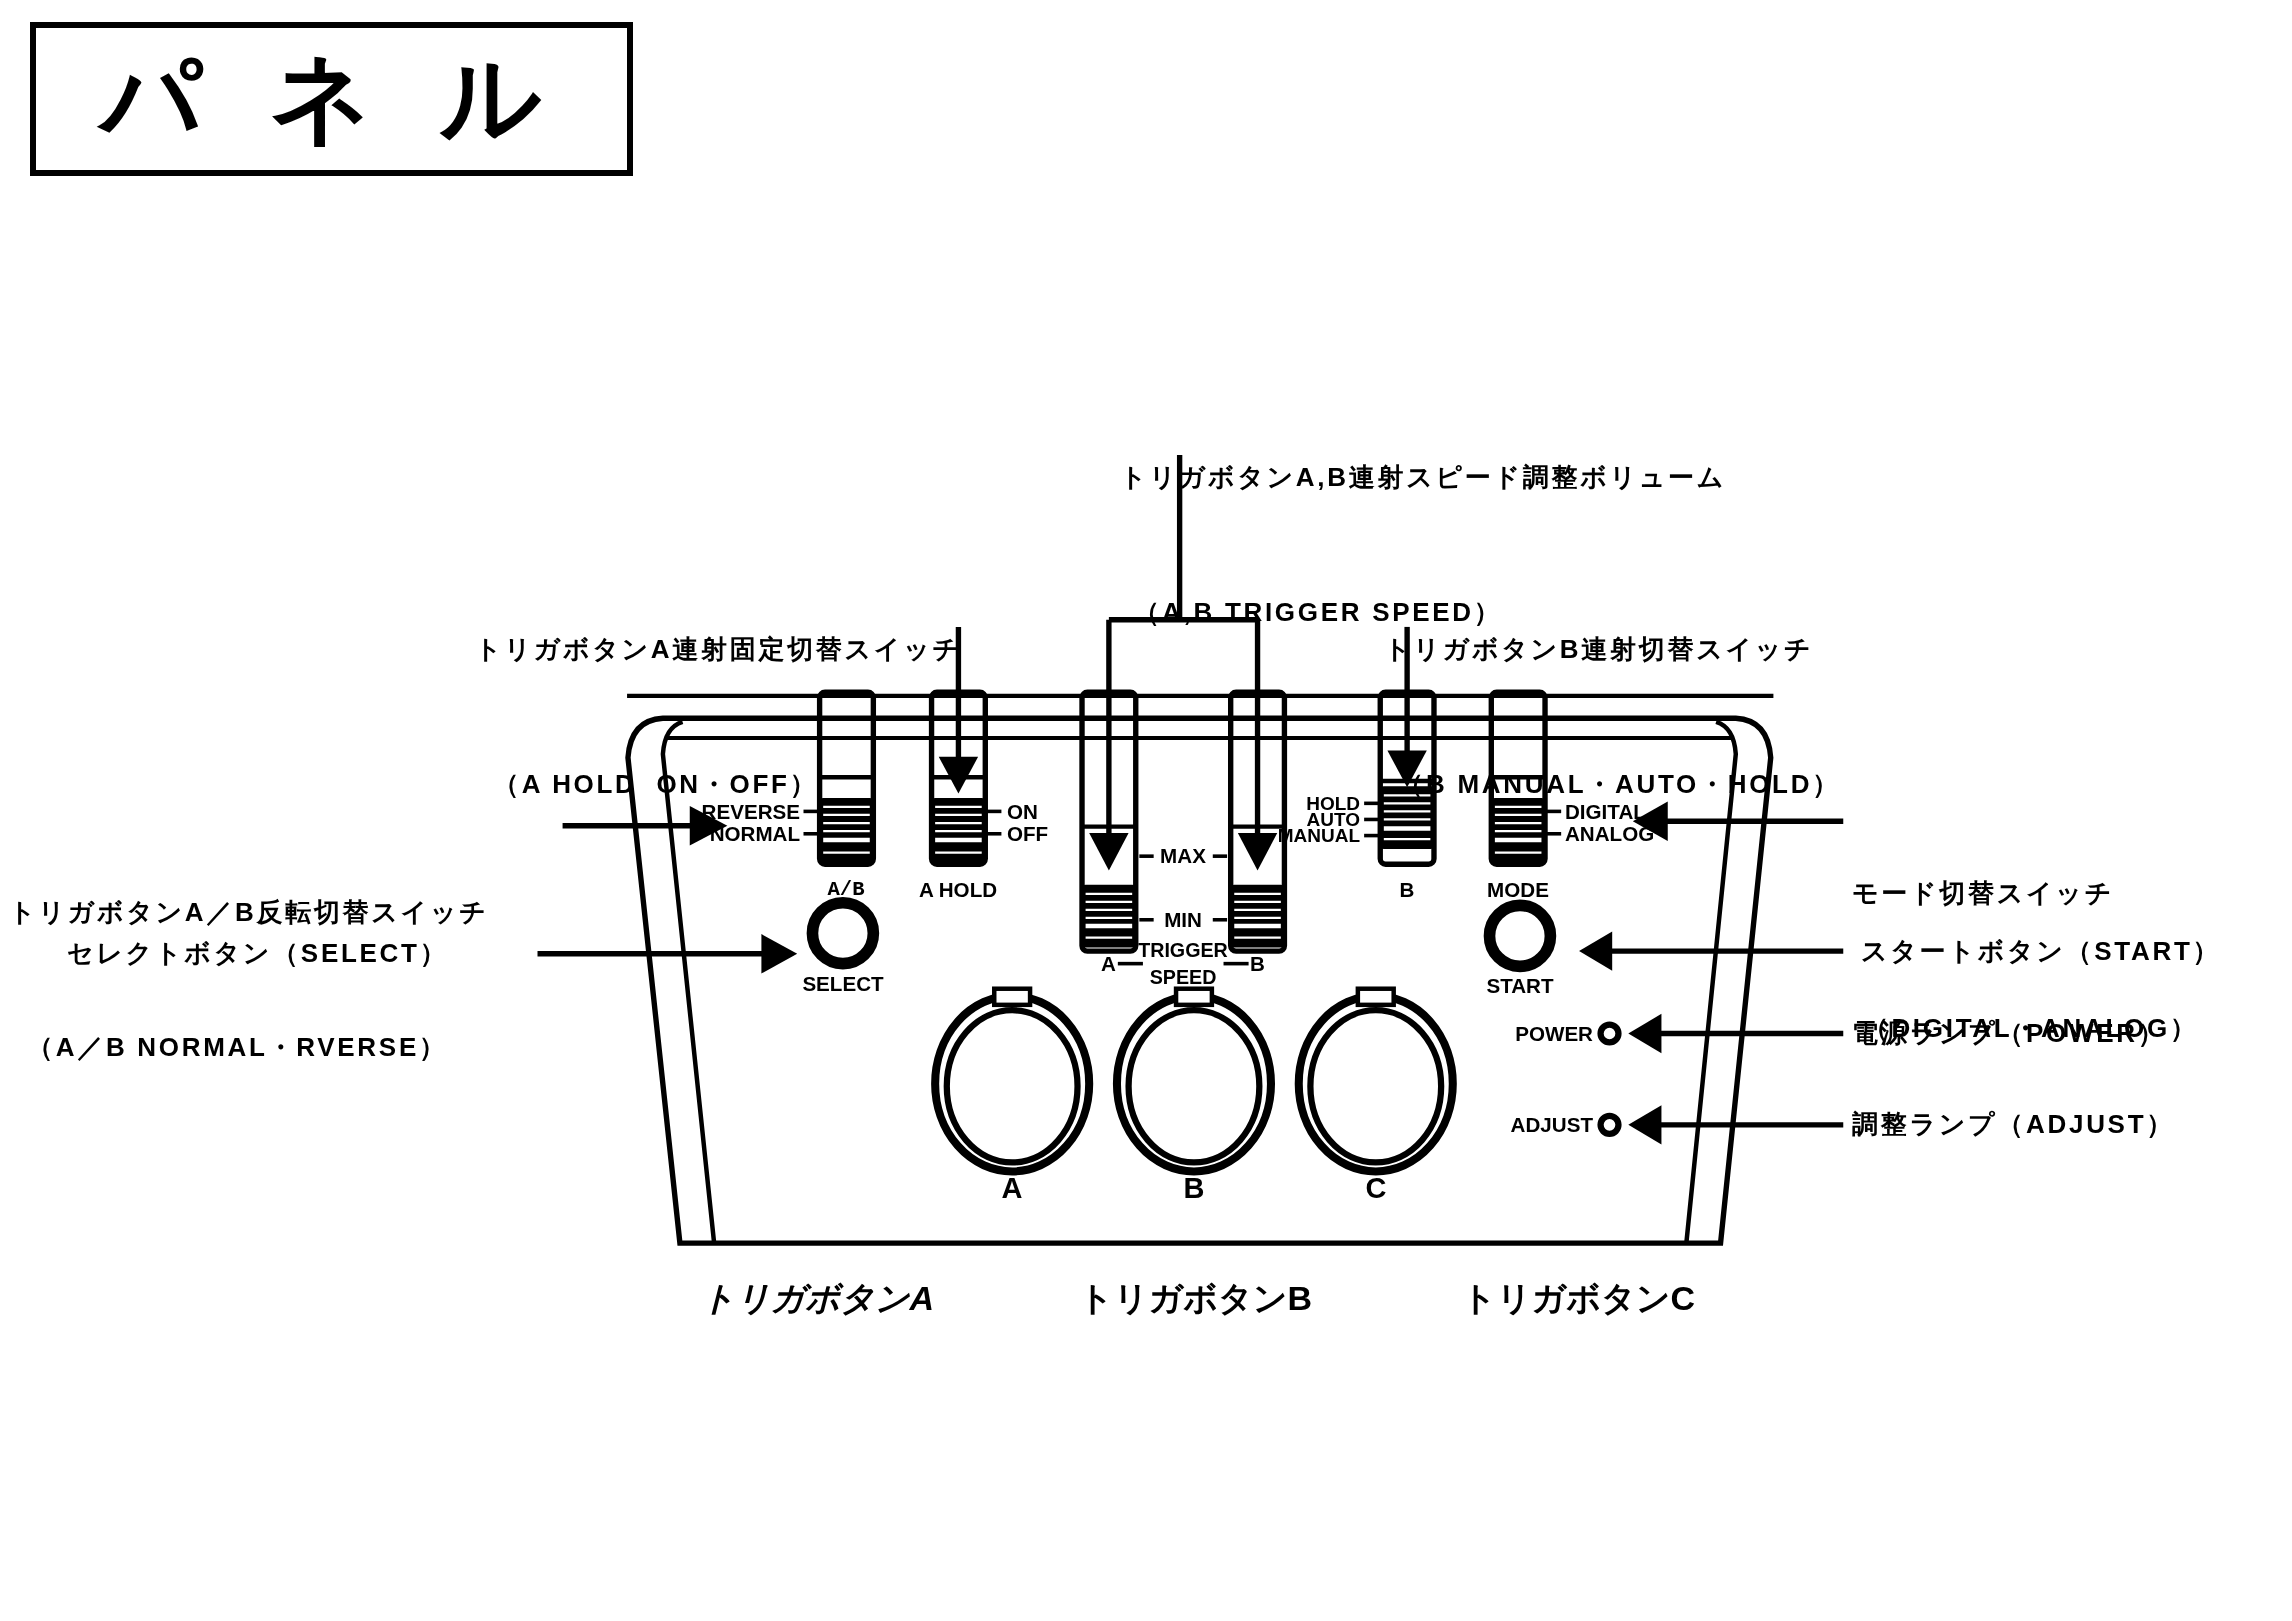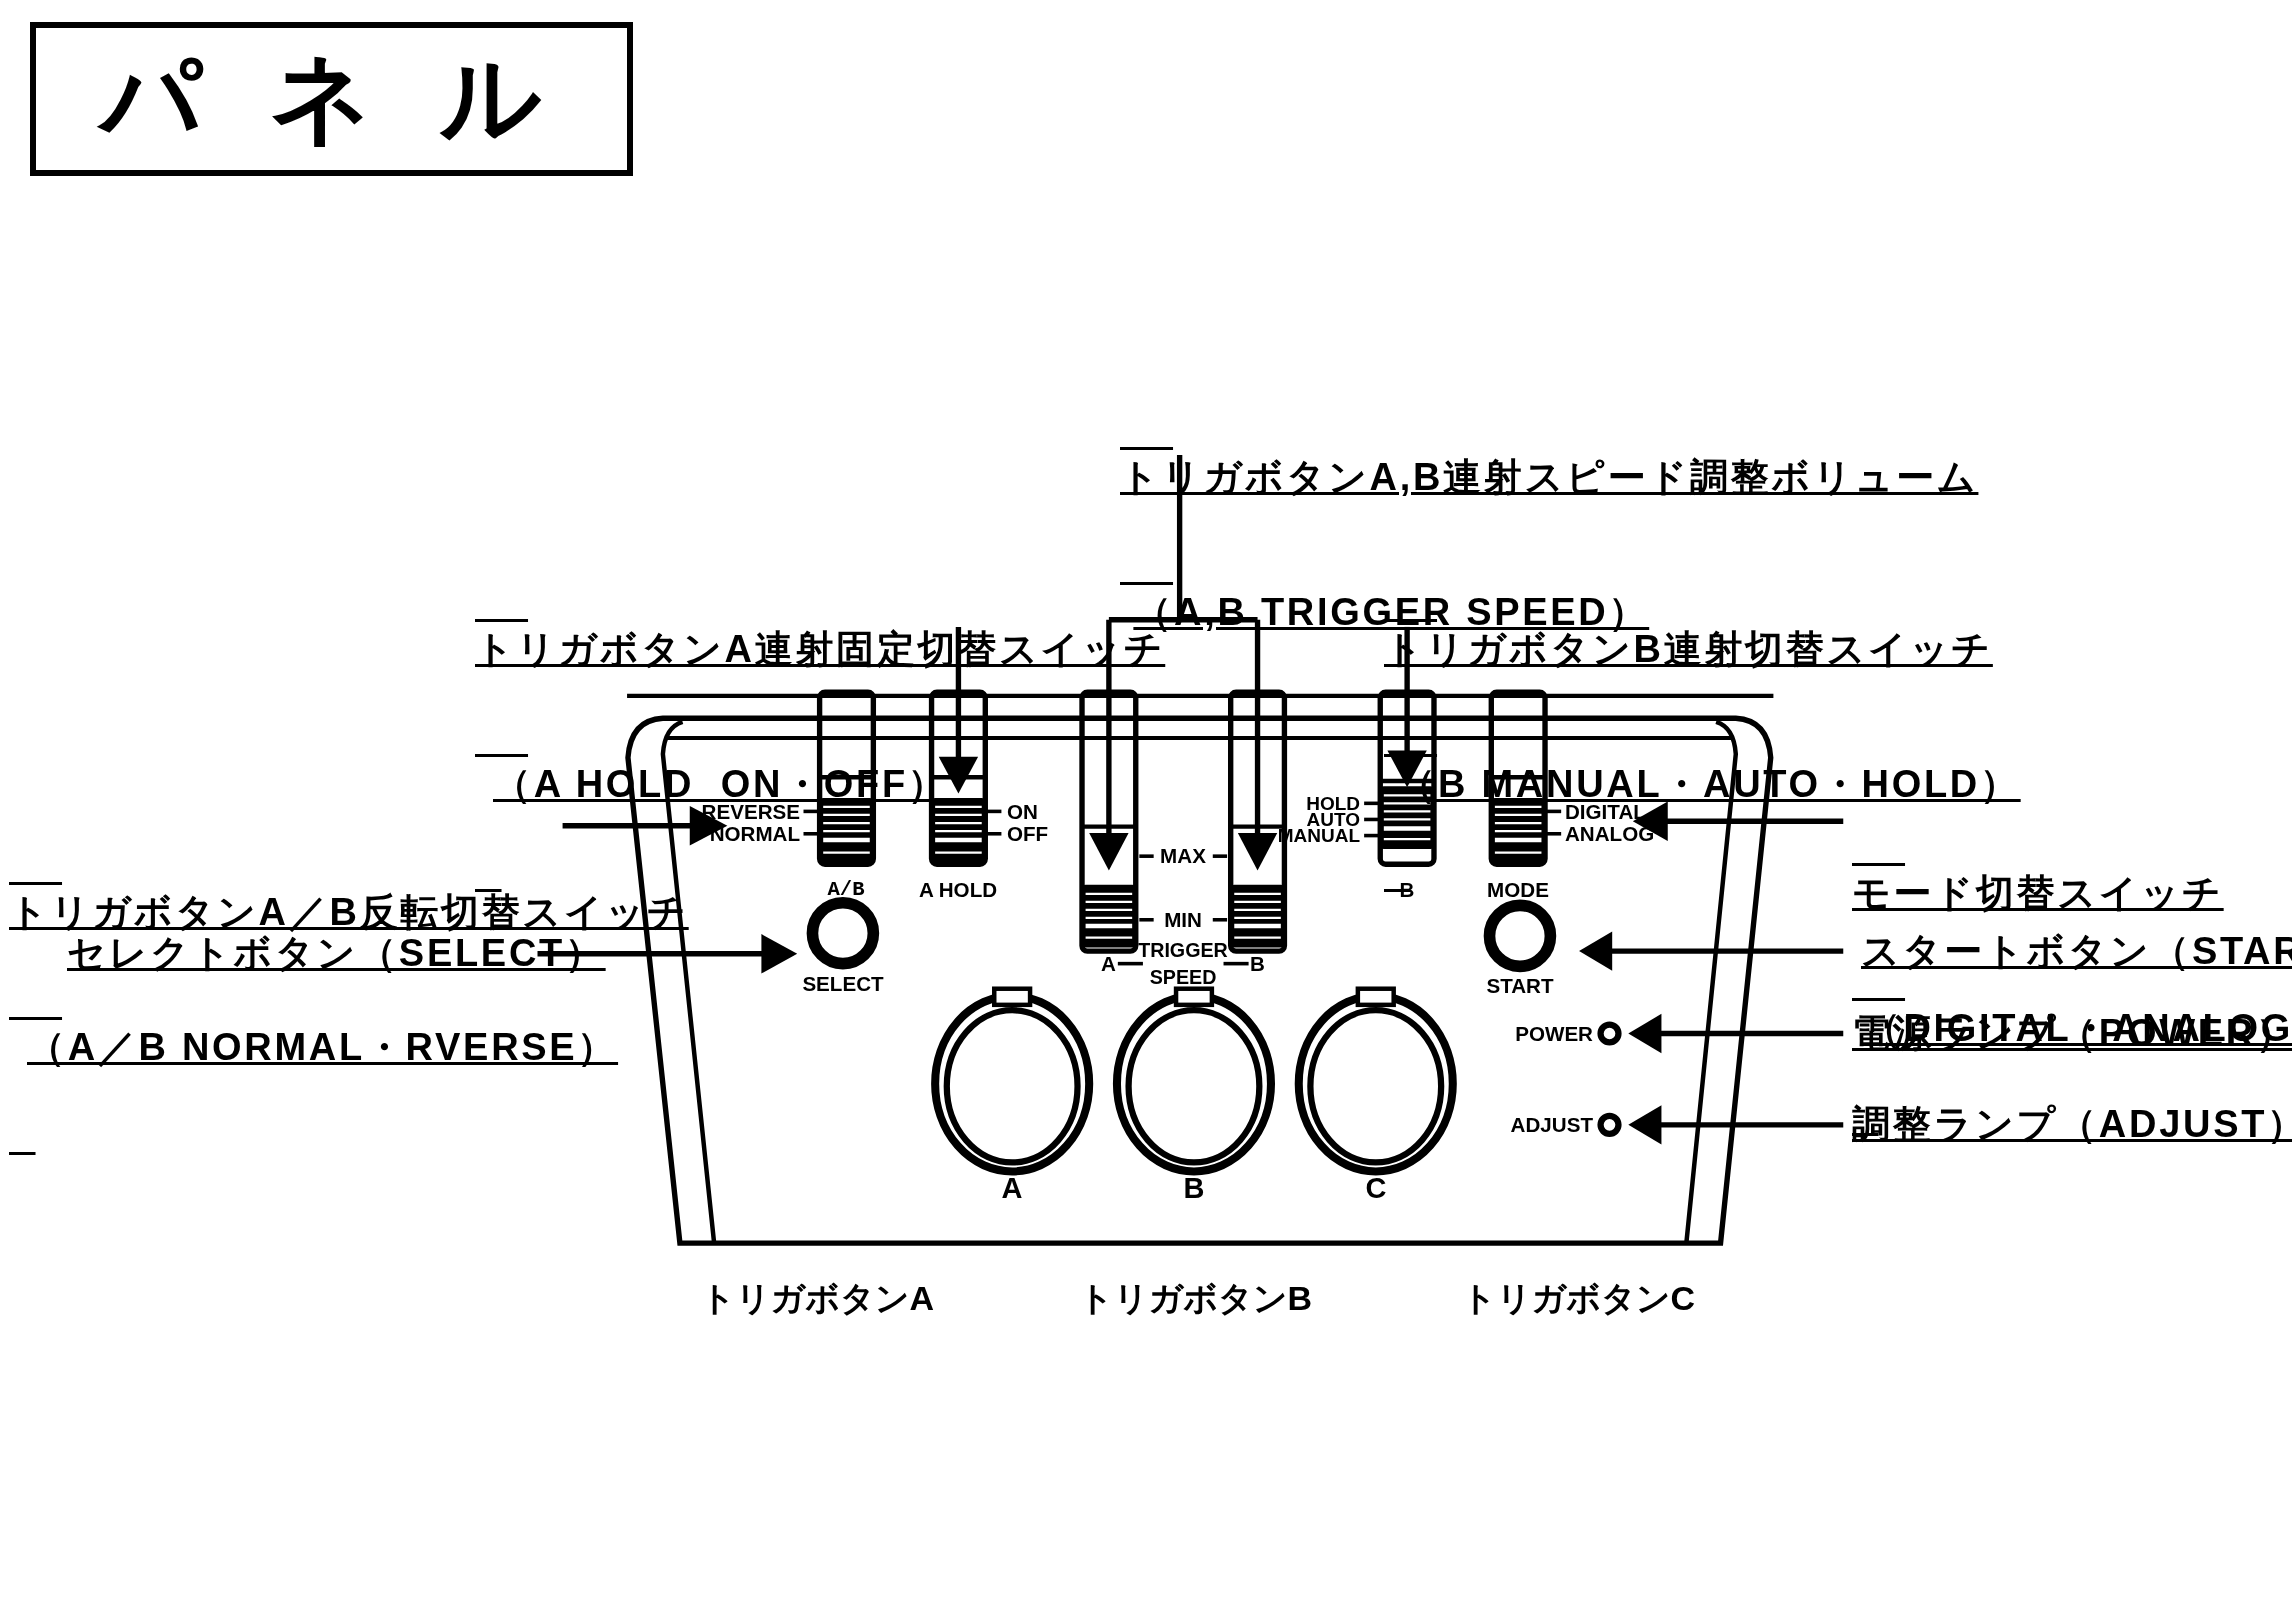--- a/index.html
+++ b/index.html
@@ -7,21 +7,21 @@
     position:relative;width:2293px;height:1621px;background:#ffffff;overflow:hidden;
     font-family:"Liberation Sans","DejaVu Sans",sans-serif;color:#000;
   }
   .abs{position:absolute;}
   #diagram-svg{position:absolute;left:0;top:0;}
   .title-box{
     position:absolute;left:29.6px;top:22.4px;width:591px;height:142px;
     border:6.3px solid #000;display:flex;align-items:center;justify-content:center;
   }
   .title-text{font-size:100px;font-weight:bold;letter-spacing:19.7px;white-space:pre;}
-  .callout{font-size:38px;font-weight:bold;line-height:45px;letter-spacing:2.7px;white-space:pre;text-decoration:underline;}
+  .callout{font-size:26px;font-weight:bold;line-height:45px;letter-spacing:2.7px;white-space:pre;}
   .plabel{font-size:20.6px;font-weight:bold;line-height:21.5px;white-space:pre;}
   .plabel-sm{font-size:19px;font-weight:bold;line-height:16px;white-space:pre;}
   .btn-label{font-size:29px;font-weight:bold;line-height:30px;}
   .bottom-label{font-size:34px;font-weight:bold;line-height:39px;white-space:pre;}
   .tc{text-align:center;}
   .tr{text-align:right;}
 </style>
 </head>
 <body>
 
@@ -261,18 +261,18 @@
 
   <div class="abs plabel tc" style="left:776px;top:973px;width:134px;">SELECT</div>
   <div class="abs plabel tc" style="left:1453px;top:975px;width:134px;">START</div>
   <div class="abs plabel tr" style="left:1459px;top:1023px;width:134px;">POWER</div>
   <div class="abs plabel tr" style="left:1459px;top:1114px;width:134px;">ADJUST</div>
 
   <div class="abs btn-label tc" style="left:967px;top:1173px;width:90px;">A</div>
   <div class="abs btn-label tc" style="left:1149px;top:1173px;width:90px;">B</div>
   <div class="abs btn-label tc" style="left:1331px;top:1173px;width:90px;">C</div>
 
-  <div class="abs bottom-label tc" style="left:683px;top:1279px;width:269px;">トリガボタンA</div>
+  <div class="abs bottom-label tc" style="left:683px;top:1279px;width:269px;font-style:italic;">トリガボタンA</div>
   <div class="abs bottom-label tc" style="left:1061px;top:1279px;width:269px;">トリガボタンB</div>
   <div class="abs bottom-label tc" style="left:1444px;top:1279px;width:269px;">トリガボタンC</div>
 
 </div>
 
 
 </body></html>

